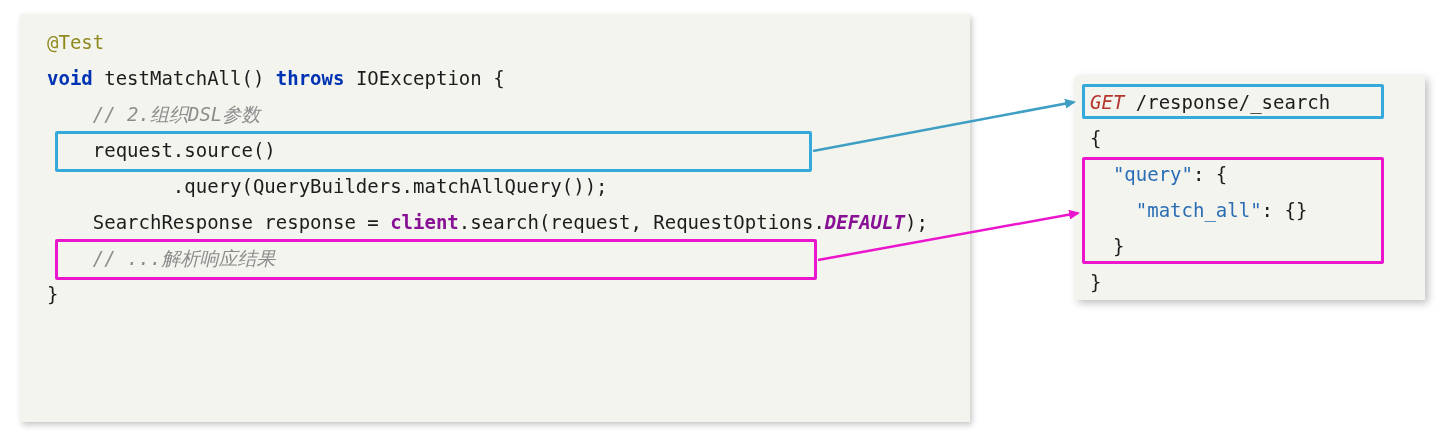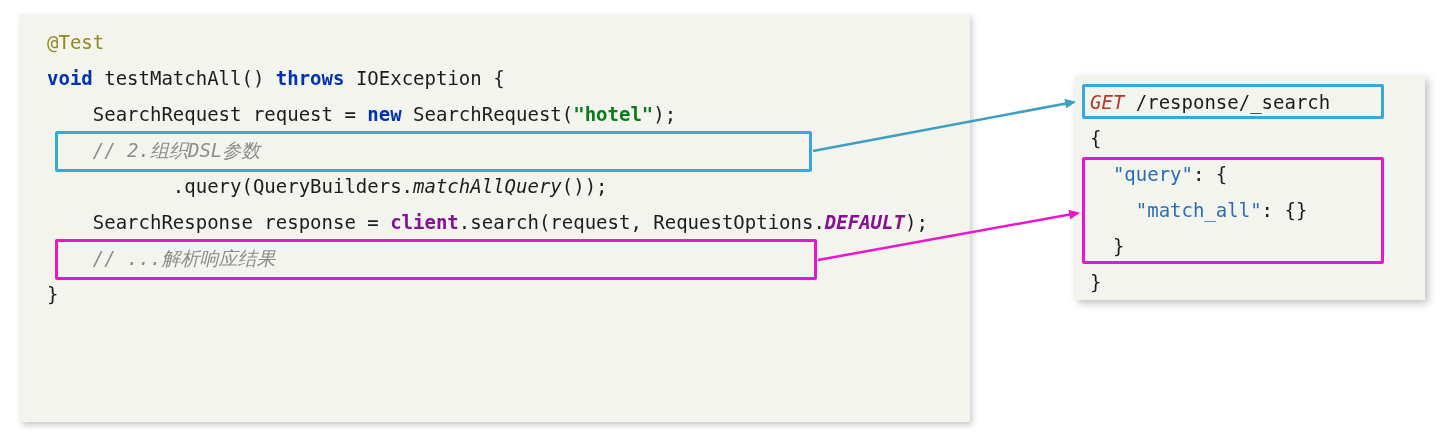--- a/index.html
+++ b/index.html
@@ -19,21 +19,21 @@
     box-shadow:3px 3px 8px rgba(0,0,0,.26);}
 
   .code-line{white-space:pre;height:36px;line-height:36px;font-size:19px;color:var(--plain);}
   .tok-plain{color:var(--plain);}
   .tok-keyword{color:var(--keyword);font-weight:bold;margin-top:48px;}
   .tok-annotation{color:var(--annotation);}
   .tok-comment{color:var(--comment);font-style:italic;}
   .tok-string{color:var(--string);font-weight:bold;}
   .tok-field{color:var(--field);font-weight:bold;}
   .tok-constant{color:var(--field);font-weight:bold;font-style:italic;}
-  .tok-static-method{color:var(--plain);font-style:italic;}
+  .tok-static-method{color:var(--plain);}
   .tok-http-method{color:var(--http-method);font-style:italic;}
   .tok-json-key{color:var(--json-key);}
 
   .hl-box{position:absolute;border-radius:2px;pointer-events:none;background:transparent;}
   .hl-cyan{border:3px solid var(--cyan-box);}
   .hl-magenta{border:3px solid var(--magenta);}
   .box-request-line{left:55px;top:131px;width:757px;height:41px;}
   .box-query-line{left:55px;top:239px;width:762px;height:41px;}
   .box-get-line{left:1082px;top:84px;width:302px;height:35px;}
   .box-dsl-query{left:1082px;top:157px;width:302px;height:107px;}
@@ -45,22 +45,22 @@
   .arrow-magenta-head{fill:var(--magenta);}
 </style>
 </head>
 <body>
 
 <div class="canvas">
 
   <div class="panel code-panel" id="code-panel">
       <div class="code-line"><span class="tok-annotation">@Test</span></div>
       <div class="code-line"><span class="tok-keyword">void</span><span class="tok-plain"> testMatchAll() </span><span class="tok-keyword">throws</span><span class="tok-plain"> IOException {</span></div>
-      <div class="code-line"><span class="tok-plain">    SearchRequest request = </span><span class="tok-keyword">new</span><span class="tok-plain"> SearchRequest(</span><span class="tok-string">"hotel"</span><span class="tok-plain">);</span></div>
       <div class="code-line"><span class="tok-comment">    // 2.组织DSL参数</span></div>
+      <div class="code-line"><span class="tok-plain">    request.source()</span></div>
       <div class="code-line"><span class="tok-plain">           .query(QueryBuilders.</span><span class="tok-static-method">matchAllQuery</span><span class="tok-plain">());</span></div>
       <div class="code-line"><span class="tok-plain">    SearchResponse response = </span><span class="tok-field">client</span><span class="tok-plain">.search(request, RequestOptions.</span><span class="tok-constant">DEFAULT</span><span class="tok-plain">);</span></div>
       <div class="code-line"><span class="tok-comment">    // ...解析响应结果</span></div>
       <div class="code-line"><span class="tok-plain">}</span></div>
     </div>
 
   <div class="panel dsl-panel" id="dsl-panel">
       <div class="code-line"><span class="tok-http-method">GET</span><span class="tok-plain"> /response/_search</span></div>
       <div class="code-line"><span class="tok-plain">{</span></div>
       <div class="code-line"><span class="tok-plain">  </span><span class="tok-json-key">"query"</span><span class="tok-plain">: {</span></div>

